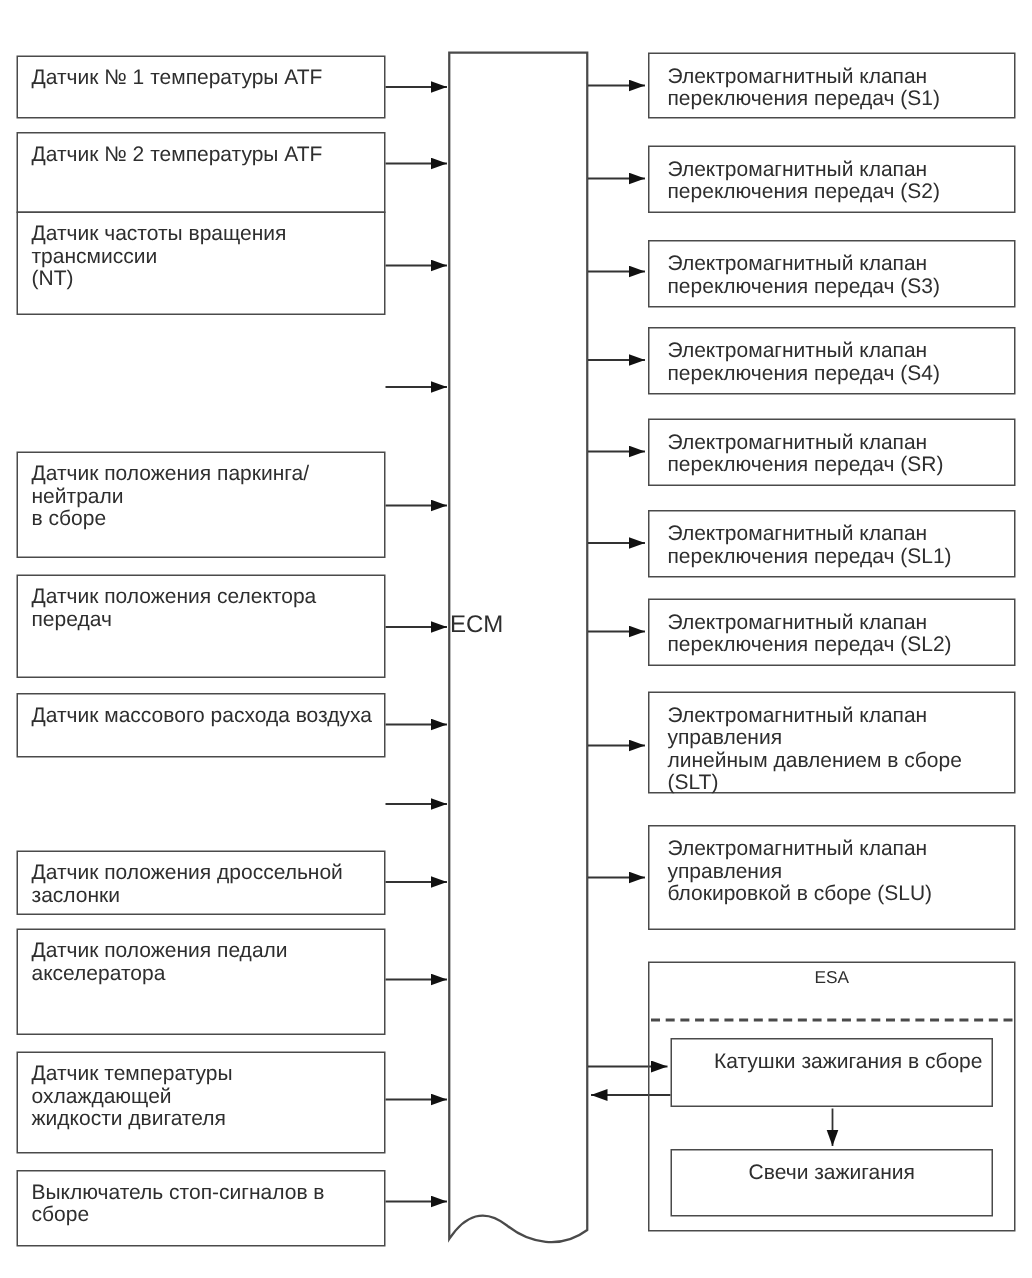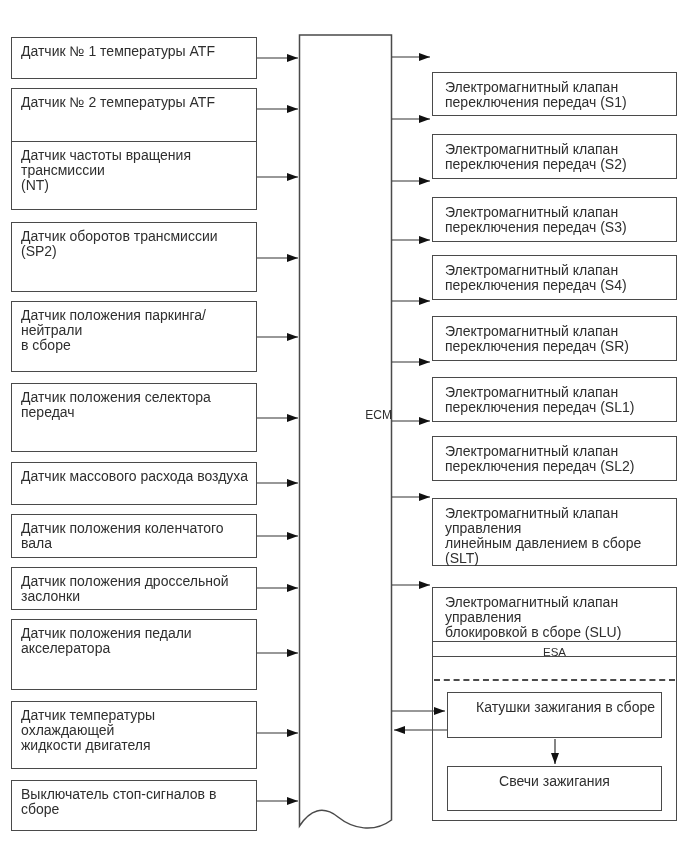--- a/index.html
+++ b/index.html
@@ -7,24 +7,24 @@
     position:relative;width:688px;height:852px;background:#ffffff;
     font-family:"Liberation Sans",sans-serif;color:#2e2e2e;overflow:hidden;
   }
   .svg-layer{position:absolute;left:0;top:0;width:688px;height:852px;}
   .box{
     position:absolute;box-sizing:border-box;border:1.5px solid #4a4a4a;
     background:transparent;font-size:14px;line-height:15px;
     white-space:pre-line;color:#2e2e2e;
   }
   .lbox{left:11px;width:246px;padding:6px 8px 0 9px;text-align:left;}
-  .rbox{left:432px;width:245px;padding:7px 10px 16px 12px;text-align:left;margin-top:37px;}
+  .rbox{left:432px;width:245px;padding:7px 10px 16px 12px;text-align:left;}
   .ecm-label{
-    position:absolute;left:300px;top:408px;width:92px;text-align:right;
-    font-size:12px;color:#2e2e2e;
+    position:absolute;left:300px;top:408px;width:92px;text-align:left;
+    font-size:16px;color:#2e2e2e;
   }
   .esa-frame{left:432px;top:641px;width:245px;height:180px;padding:0;}
   .esa-title{
     position:absolute;left:432px;top:646px;width:245px;text-align:center;
     font-size:11.5px;color:#2e2e2e;
   }
   .esa-divider{
     position:absolute;left:434px;top:679px;width:241px;height:0;
     border-top:2px dashed #4a4a4a;
   }
@@ -77,27 +77,24 @@
       <line x1="392" y1="711" x2="445" y2="711" marker-end="url(#arr)"></line>
       <line x1="447" y1="730" x2="394" y2="730" marker-end="url(#arr)"></line>
       <line x1="555" y1="739" x2="555" y2="764" marker-end="url(#arr)"></line>
     </g>
   </svg>
 
   <div class="box lbox" style="top:37px;height:42px;">Датчик № 1 температуры ATF</div>
   <div class="box lbox" style="top:88px;height:54px;">Датчик № 2 температуры ATF</div>
   <div class="box lbox" style="top:141px;height:69px;">Датчик частоты вращения трансмиссии
 (NT)</div>
-  <div class="box lbox" style="top:222px;height:70px;">Датчик оборотов трансмиссии
-(SP2)</div>
   <div class="box lbox" style="top:301px;height:71px;">Датчик положения паркинга/нейтрали
 в сборе</div>
   <div class="box lbox" style="top:462px;height:43px;">Датчик массового расхода воздуха</div>
   <div class="box lbox" style="top:383px;height:69px;">Датчик положения селектора передач</div>
-  <div class="box lbox" style="top:514px;height:44px;">Датчик положения коленчатого вала</div>
   <div class="box lbox" style="top:567px;height:43px;">Датчик положения дроссельной заслонки</div>
   <div class="box lbox" style="top:619px;height:71px;">Датчик положения педали акселератора</div>
   <div class="box lbox" style="top:701px;height:68px;">Датчик температуры охлаждающей
 жидкости двигателя</div>
   <div class="box lbox" style="top:780px;height:51px;">Выключатель стоп-сигналов в сборе</div>
 
   <div class="ecm-label">ECM</div>
 
   <div class="box rbox" style="top:35px;height:44px;">Электромагнитный клапан
 переключения передач (S1)</div>

